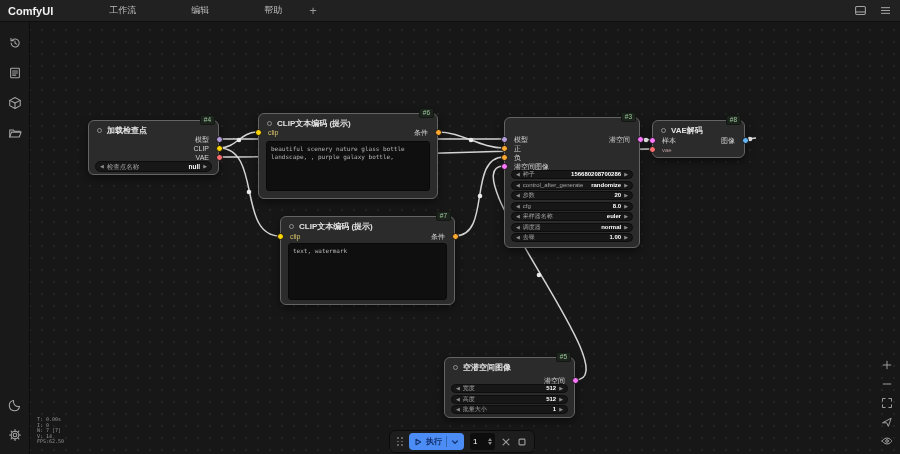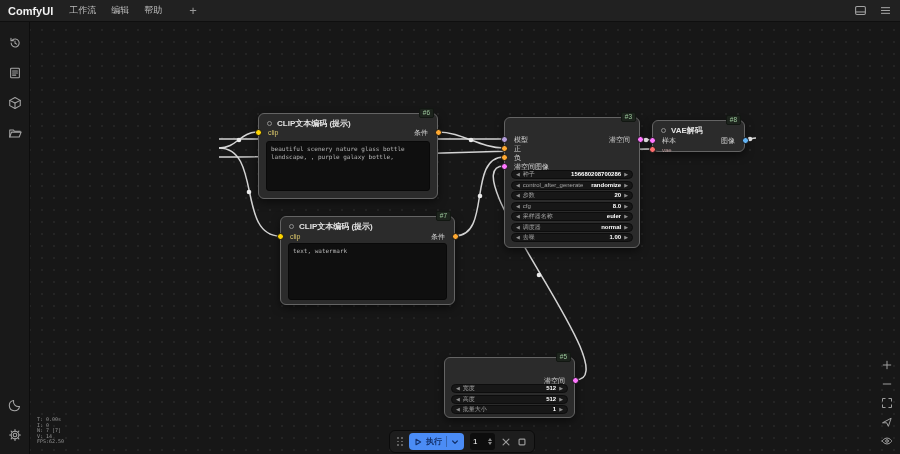--- a/index.html
+++ b/index.html
@@ -8,21 +8,21 @@
   .stage { position:absolute; inset:0; width:900px; height:454px;
     background-color:#171717;
     background-image:radial-gradient(#242424 1px, transparent 1.2px);
     background-size:12px 12px; }
 
   
   .topbar { position:absolute; top:0; left:0; width:900px; height:22px; z-index:50;
     background:#212121; border-bottom:1px solid #0f0f0f; display:flex; align-items:center;
     padding:0 8px; }
   .logo { font-size:11px; font-weight:bold; color:#f2f2f2; margin-right:16px; }
-  .menu-item { font-size:9px; color:#bdbdbd; margin-right:15px; cursor:default; }
+  .menu-item { font-size:9px; color:#bdbdbd; margin-right:15px; cursor:default;margin-left:40px; }
   .tab { height:22px; display:flex; align-items:center; gap:6px; padding:0 12px;
     background:#1a1a1a; border-left:1px solid #101010; border-right:1px solid #101010; margin-left:4px; }
   .tab-label { font-size:9px; color:#e8e8e8; }
   .unsaved-dot { width:4px; height:4px; border-radius:50%; background:#e8e8e8; }
   .newtab { font-size:13px; color:#9a9a9a; margin-left:12px; }
   .topbar-right { margin-left:auto; display:flex; gap:12px; align-items:center; }
   .tb-icon { width:13px; height:13px; stroke:#a3a3a3; fill:none; stroke-width:1.3; }
 
   
   .sidebar { position:absolute; top:22px; left:0; bottom:0; width:30px; z-index:40;
@@ -114,20 +114,40 @@
     <path class="wire" d="M745,140 C750,140 751,138 756,138"></path>
     <circle class="wiredot" cx="239" cy="140" r="2.3"></circle>
     <circle class="wiredot" cx="249" cy="192" r="2.3"></circle>
     <circle class="wiredot" cx="471" cy="140" r="2.3"></circle>
     <circle class="wiredot" cx="480" cy="196" r="2.3"></circle>
     <circle class="wiredot" cx="539" cy="275" r="2.3"></circle>
     <circle class="wiredot" cx="646" cy="140" r="2.3"></circle>
     <circle class="wiredot" cx="750" cy="139" r="2.3"></circle>
   </svg>
 
+  <div class="node" style="left:88px;top:120px;width:131px;height:55px;">
+    <div class="badge">#4</div>
+    <div class="ntitle">
+        <i class="collapse-dot"></i>
+      <span>加载检查点</span>
+      </div>
+    <i class="port out p-model" style="top:14.5px;"></i>
+    <i class="port out p-clip" style="top:23.5px;"></i>
+    <i class="port out p-vae" style="top:32.5px;"></i>
+    <span class="slot r" style="top:15px;">模型</span>
+    <span class="slot r" style="top:24px;">CLIP</span>
+    <span class="slot r" style="top:33px;">VAE</span>
+    <div class="widget" style="top:40px;height:11px;line-height:11px;border-radius:6px;font-size:6.5px;">
+      <span class="arr">◀</span>
+      <span class="wl">检查点名称</span>
+      <span class="sp"></span>
+      <span class="wv">null</span>
+      <span class="arr">▶</span>
+    </div>
+  </div>
 
   <div class="node" style="left:258px;top:113px;width:180px;height:86px;">
     <div class="badge">#6</div>
     <div class="ntitle">
         <i class="collapse-dot"></i>
       <span>CLIP文本编码 (提示)</span>
       </div>
     <i class="port in p-clip" style="top:14.5px;"></i>
     <span class="slot l" style="top:15px;color:#d8c56a;">clip</span>
     <i class="port out p-cond" style="top:14.5px;"></i>
@@ -205,37 +225,41 @@
     </div>
     <div class="widget" style="top:115px;">
       <span class="arr">◀</span>
       <span class="wl">去噪</span>
         <span class="sp"></span>
       <span class="wv">1.00</span>
       <span class="arr">▶</span>
     </div>
   </div>
 
-  <div class="node" style="left:652px;top:120px;width:93px;height:32px;">
+  <div class="node" style="left:652px;top:120px;width:93px;height:38px;">
     <div class="badge">#8</div>
     <div class="ntitle">
         <i class="collapse-dot"></i>
       <span>VAE解码</span>
       </div>
     <i class="port in p-latent" style="top:15.5px;"></i>
     <i class="port in p-vae" style="top:24.5px;"></i>
     <span class="slot l" style="top:16px;">样本</span>
     <span class="slot l" style="top:25px;font-size:6px;color:#b99a9a;">vae</span>
     <i class="port out p-image" style="top:15.5px;"></i>
     <span class="slot r" style="top:16px;">图像</span>
   </div>
 
 
   <div class="node" style="left:444px;top:357px;width:131px;height:61px;">
     <div class="badge">#5</div>
+    <div class="ntitle">
+        <i class="collapse-dot"></i>
+      <span>空潜空间图像</span>
+      </div>
     <i class="port out p-latent" style="top:18.5px;"></i>
     <span class="slot r" style="top:19px;">潜空间</span>
     <div class="widget" style="top:26px;">
       <span class="arr">◀</span>
       <span class="wl">宽度</span>
         <span class="sp"></span>
       <span class="wv">512</span>
       <span class="arr">▶</span>
     </div>
     <div class="widget" style="top:36.5px;">

